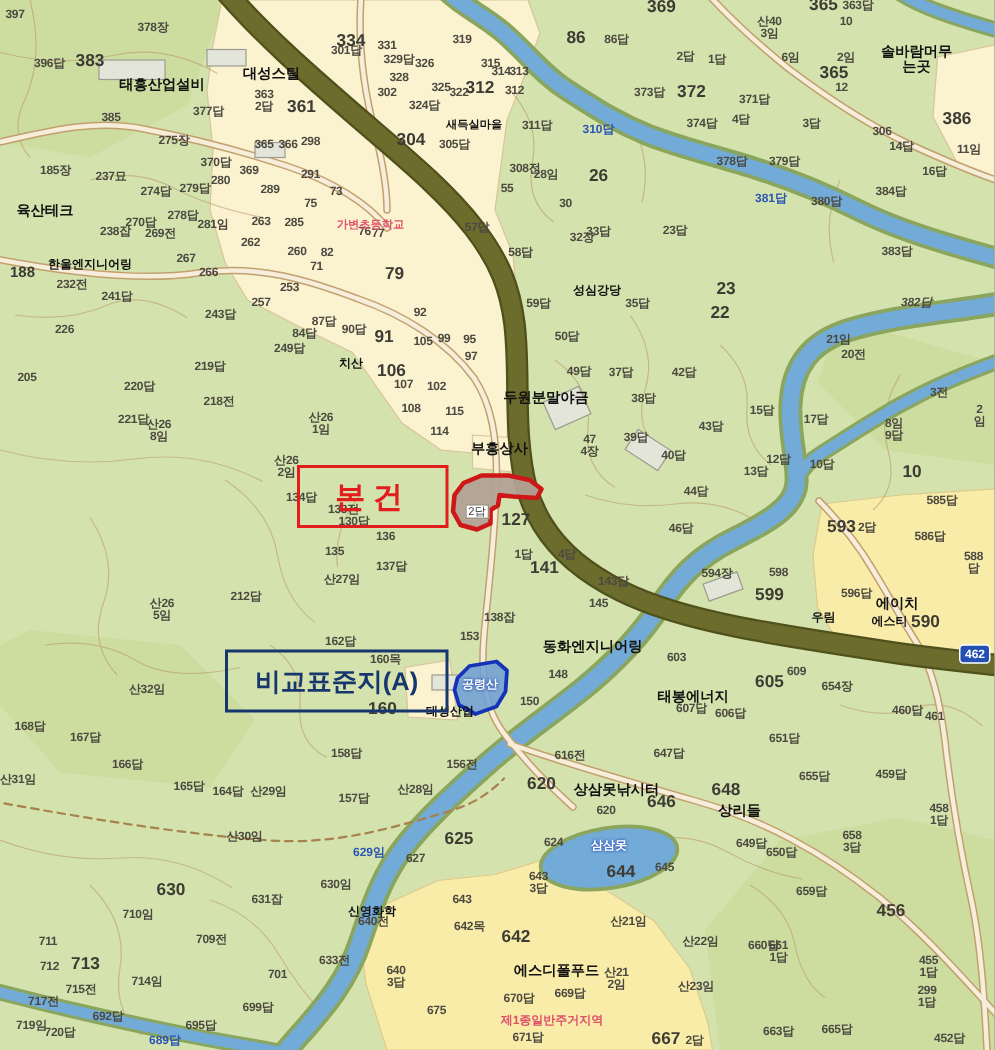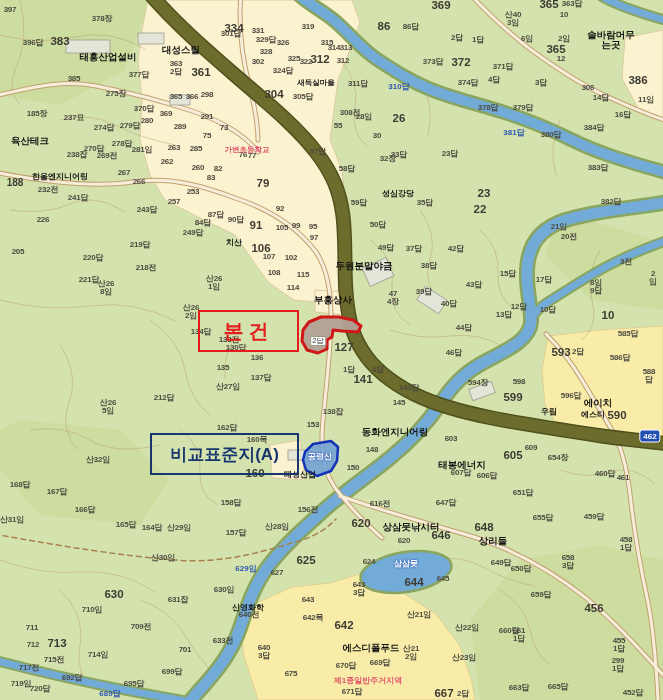--- a/index.html
+++ b/index.html
@@ -226,21 +226,21 @@
       <span class="lb k-p" style="left: 144px; top: 109px;">370답</span>
       <span class="lb k-p" style="left: 130px; top: 126px;">279답</span>
       <span class="lb k-p" style="left: 147px; top: 121px;">280</span>
       <span class="lb k-p" style="left: 180px; top: 127px;">289</span>
       <span class="lb k-p" style="left: 207px; top: 117px;">291</span>
       <span class="lb k-p" style="left: 167px; top: 162px;">262</span>
       <span class="lb k-p" style="left: 174px; top: 148px;">263</span>
       <span class="lb k-p" style="left: 196px; top: 149px;">285</span>
       <span class="lb k-p" style="left: 198px; top: 168px;">260</span>
       <span class="lb k-p" style="left: 218px; top: 169px;">82</span>
-      <span class="lb k-p" style="left: 211px; top: 178px;">83</span>
+      <span class="lb k-p" style="left: 211px; top: 178px;">71</span>
       <span class="lb k-p" style="left: 243px; top: 155px;">76</span>
       <span class="lb k-p" style="left: 252px; top: 156px;">77</span>
       <span class="lb k-p" style="left: 207px; top: 136px;">75</span>
       <span class="lb k-p" style="left: 224px; top: 128px;">73</span>
       <span class="lb k-pb" style="left: 263px; top: 183px;">79</span>
       <span class="lb k-p" style="left: 139px; top: 182px;">266</span>
       <span class="lb k-p" style="left: 124px; top: 173px;">267</span>
       <span class="lb k-p" style="left: 193px; top: 192px;">253</span>
       <span class="lb k-p" style="left: 174px; top: 202px;">257</span>
       <span class="lb k-p" style="left: 216px; top: 215px;">87답</span>
@@ -345,21 +345,21 @@
       <span class="lb k-p" style="left: 454px; top: 353px;">46답</span>
       <span class="lb k-p" style="left: 559px; top: 227px;">21임</span>
       <span class="lb k-p" style="left: 569px; top: 237px;">20전</span>
       <span class="lb k-p" style="left: 626px; top: 262px;">3전</span>
       <span class="lb k-pb" style="left: 484px; top: 193px;">23</span>
       <span class="lb k-pb" style="left: 480px; top: 209px;">22</span>
       <span class="lb k-pb" style="left: 608px; top: 315px;">10</span>
       <span class="lb k-p" style="left: 653px; top: 278px;">2임</span>
       <span class="lb k-p" style="left: 596px; top: 287px;">8임
 9답</span>
-      <span class="lb k-p" style="left: 611px; top: 202px;">382답</span>
+      <span class="lb k-p" style="left: 611px; top: 202px; font-style: italic;">382답</span>
       <span class="lb k-n" style="left: 364px; top: 266px;">두원분말야금</span>
       <span class="lb k-n" style="left: 333px; top: 300px;">부흥상사</span>
       <span class="lb k-p" style="left: 393px; top: 298px;">47
 4장</span>
       <span class="lb k-pb" style="left: 344px; top: 347px;">127</span>
       <span class="lb k-pb" style="left: 363px; top: 379px;">141</span>
       <span class="lb k-p" style="left: 349px; top: 370px;">1답</span>
       <span class="lb k-p" style="left: 378px; top: 370px;">4답</span>
       <span class="lb k-p" style="left: 333px; top: 412px;">138잡</span>
       <span class="lb k-p" style="left: 409px; top: 388px;">143답</span>

